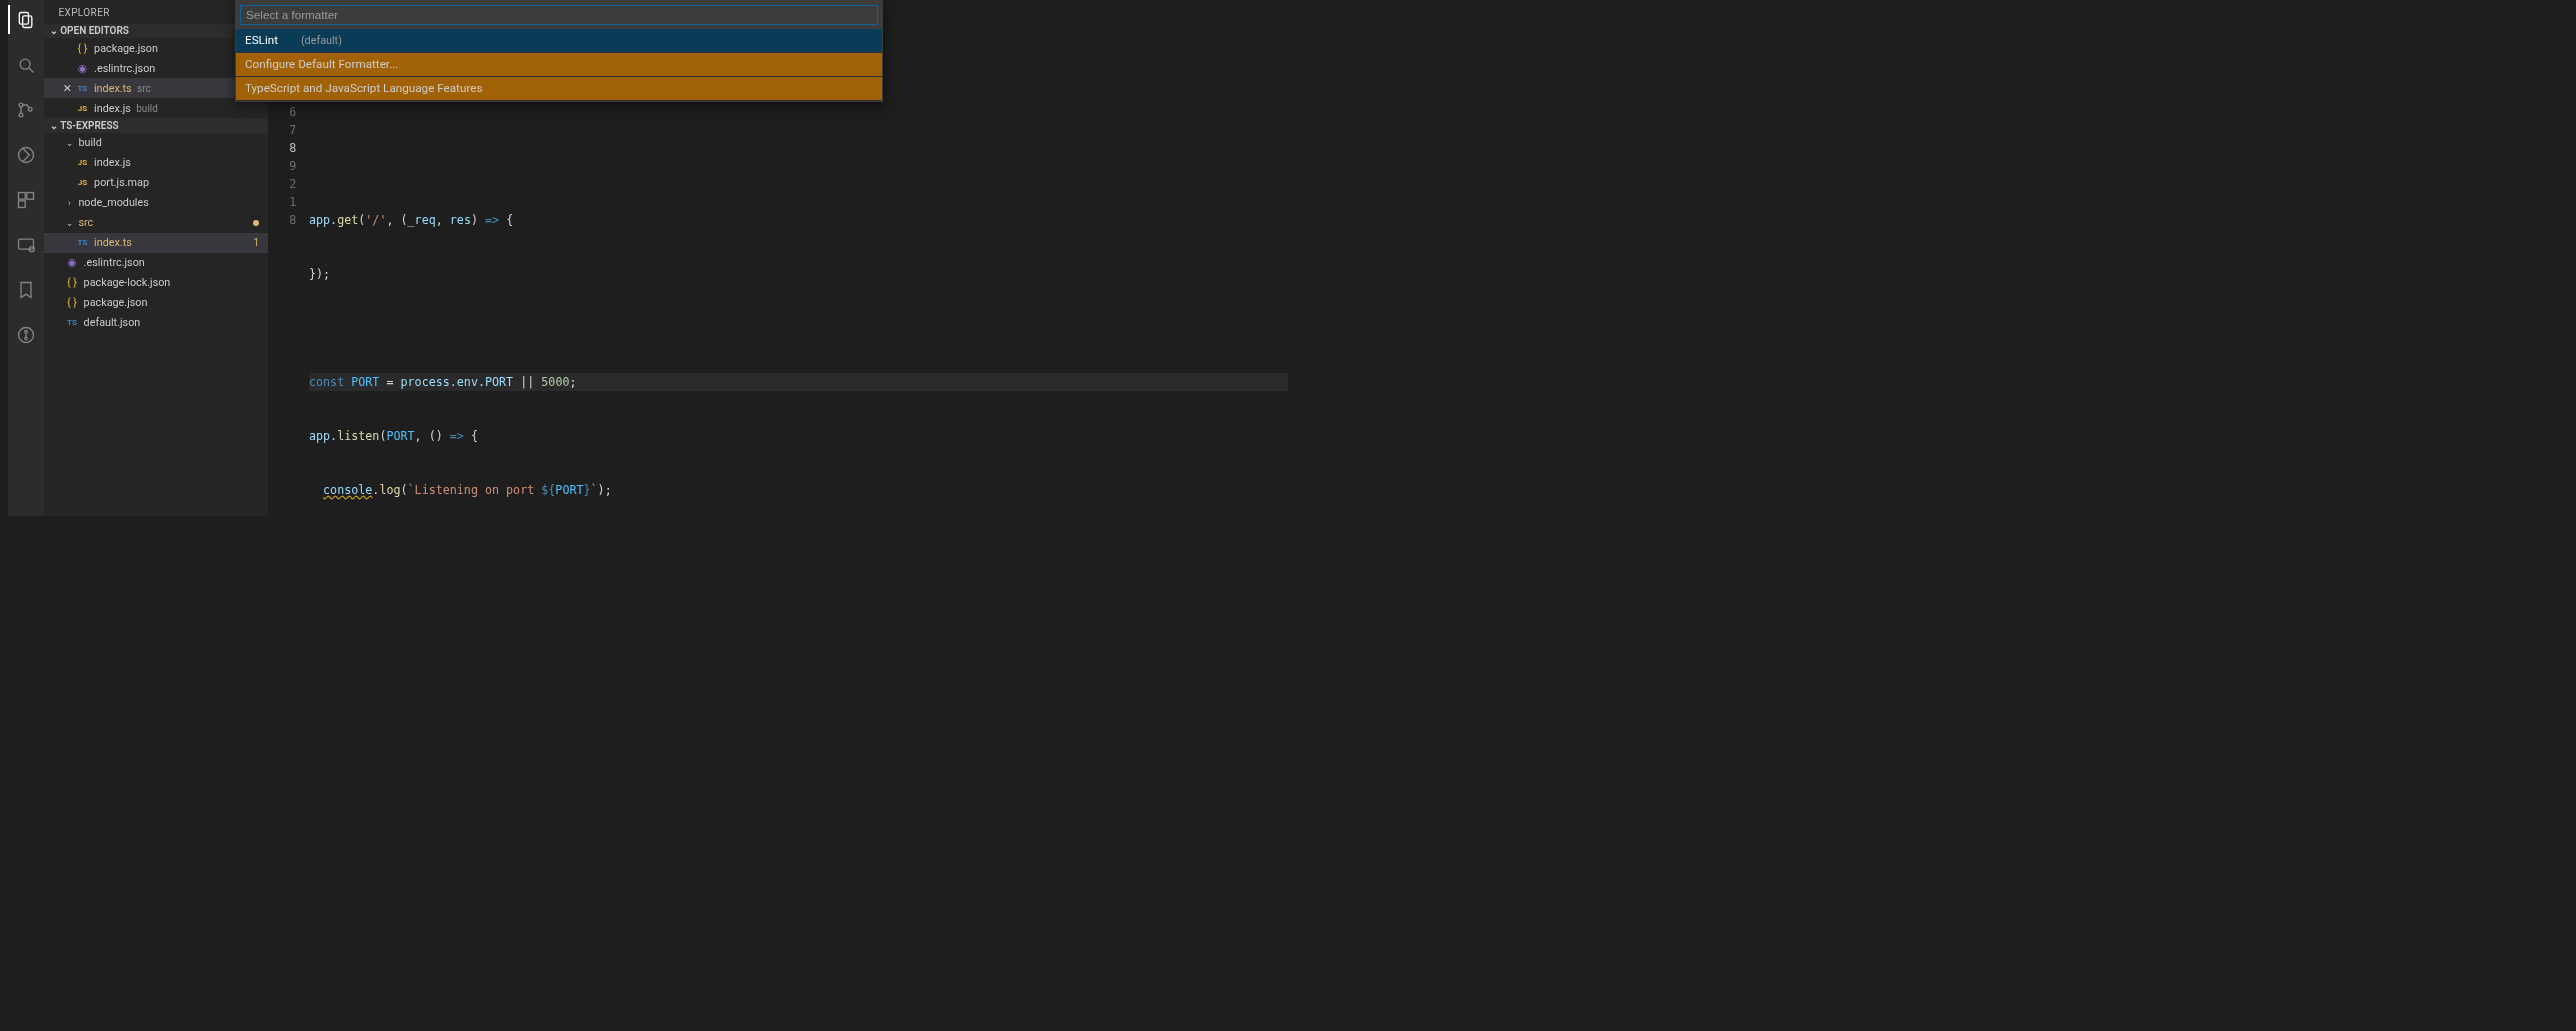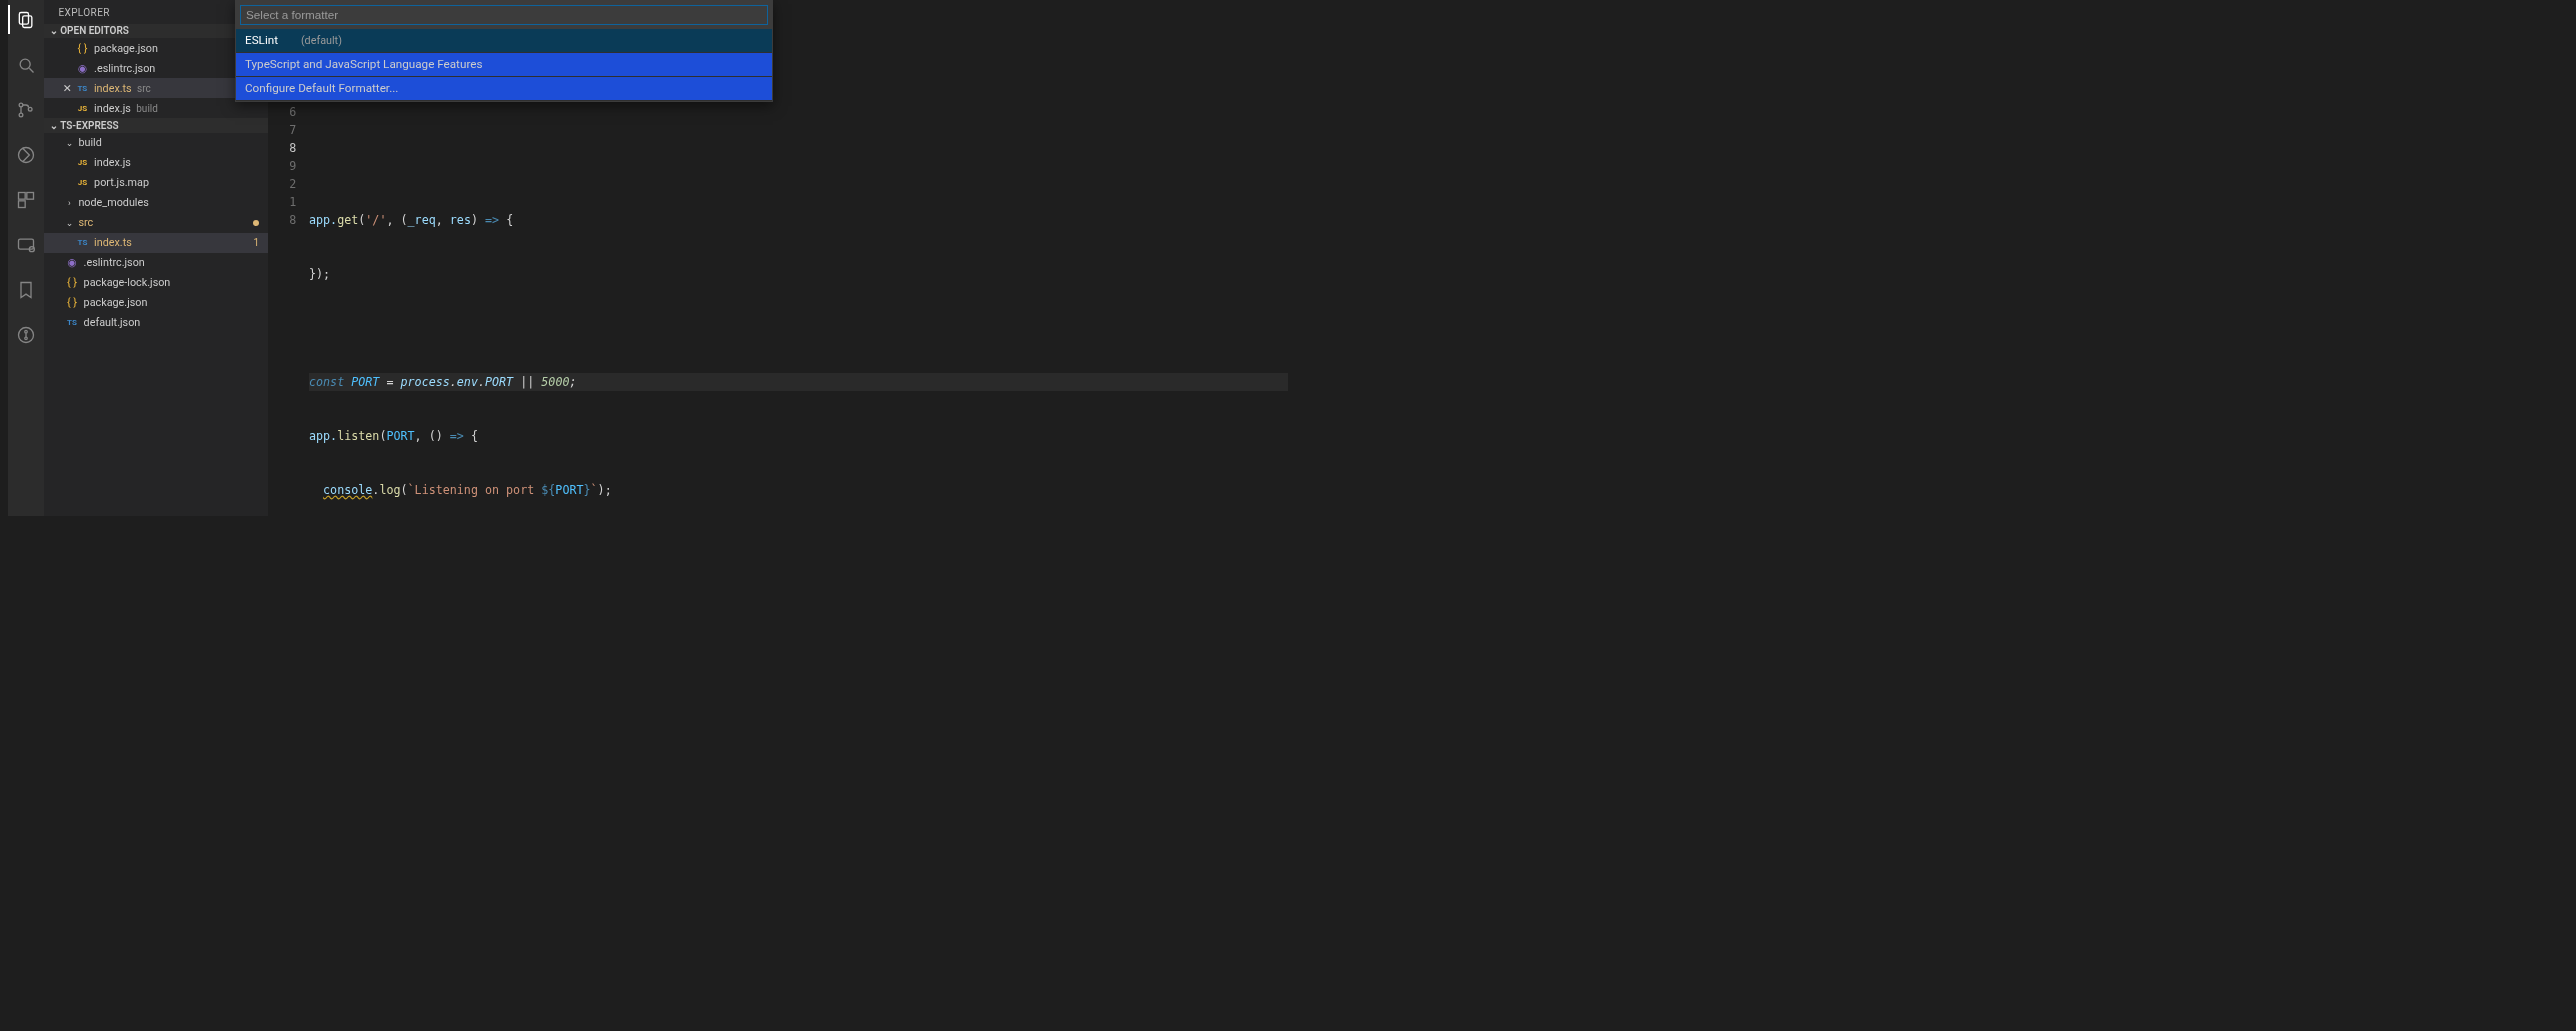--- a/index.html
+++ b/index.html
@@ -142,39 +142,39 @@
   }
   .gutter {
     width:41px;
     text-align:right;
     padding-right:12.6px;
     color:#6e6e6e;
   }
   .gutter .current { color:#c6c6c6; }
   .code { flex:1; white-space:pre; }
   .code .line { height:18px; }
-  .code .hl-line { background:#2a2a2a;font-style:italic; }
+  .code .hl-line { background:#2a2a2a; }
   .tok-kw { color:#4a8bb3; }
   .tok-const { color:#4fc1ff; }
   .tok-var { color:#9cdcfe; }
   .tok-fn { color:#dcdcaa; }
   .tok-str { color:#ce9178; }
   .tok-num { color:#b5cea8; }
   .tok-punc { color:#d4d4d4; }
   .tok-param { color:#9cdcfe; }
   .tok-tmpl { color:#ce9178; }
   .warn-underline { text-decoration: underline wavy #c9a227; text-decoration-skip-ink: none; }
 
   
   .quickpick {
     position:absolute;
     top:0px;
     left:235px;
-    width:538px;
-    background:#1d4ed8;
+    width:648px;
+    background:#a16207;
     border:0.9px solid #3c3c3c;
     box-shadow:0 3.6px 12.6px rgba(0,0,0,0.5);
     z-index:50;
     font-size:11.7px;
   }
   .qp-input-row {
     padding:3.6px;
     background:#3c3c3c;
   }
   .qp-input {
@@ -386,20 +386,20 @@
 <div class="quickpick">
   <div class="qp-input-row">
     <input class="qp-input" placeholder="Select a formatter" style="">
   </div>
   <div class="qp-list">
     <div class="qp-item selected">
       <span>ESLint</span>
       <span class="hint">(default)</span>
     </div>
     <div class="qp-item">
+      <span>Configure Default Formatter...</span>
+    </div>
+    <div class="qp-item">
       <span>TypeScript and JavaScript Language Features</span>
-    </div>
-    <div class="qp-item">
-      <span>Configure Default Formatter...</span>
     </div>
   </div>
 </div>
 
 
 </body></html>

